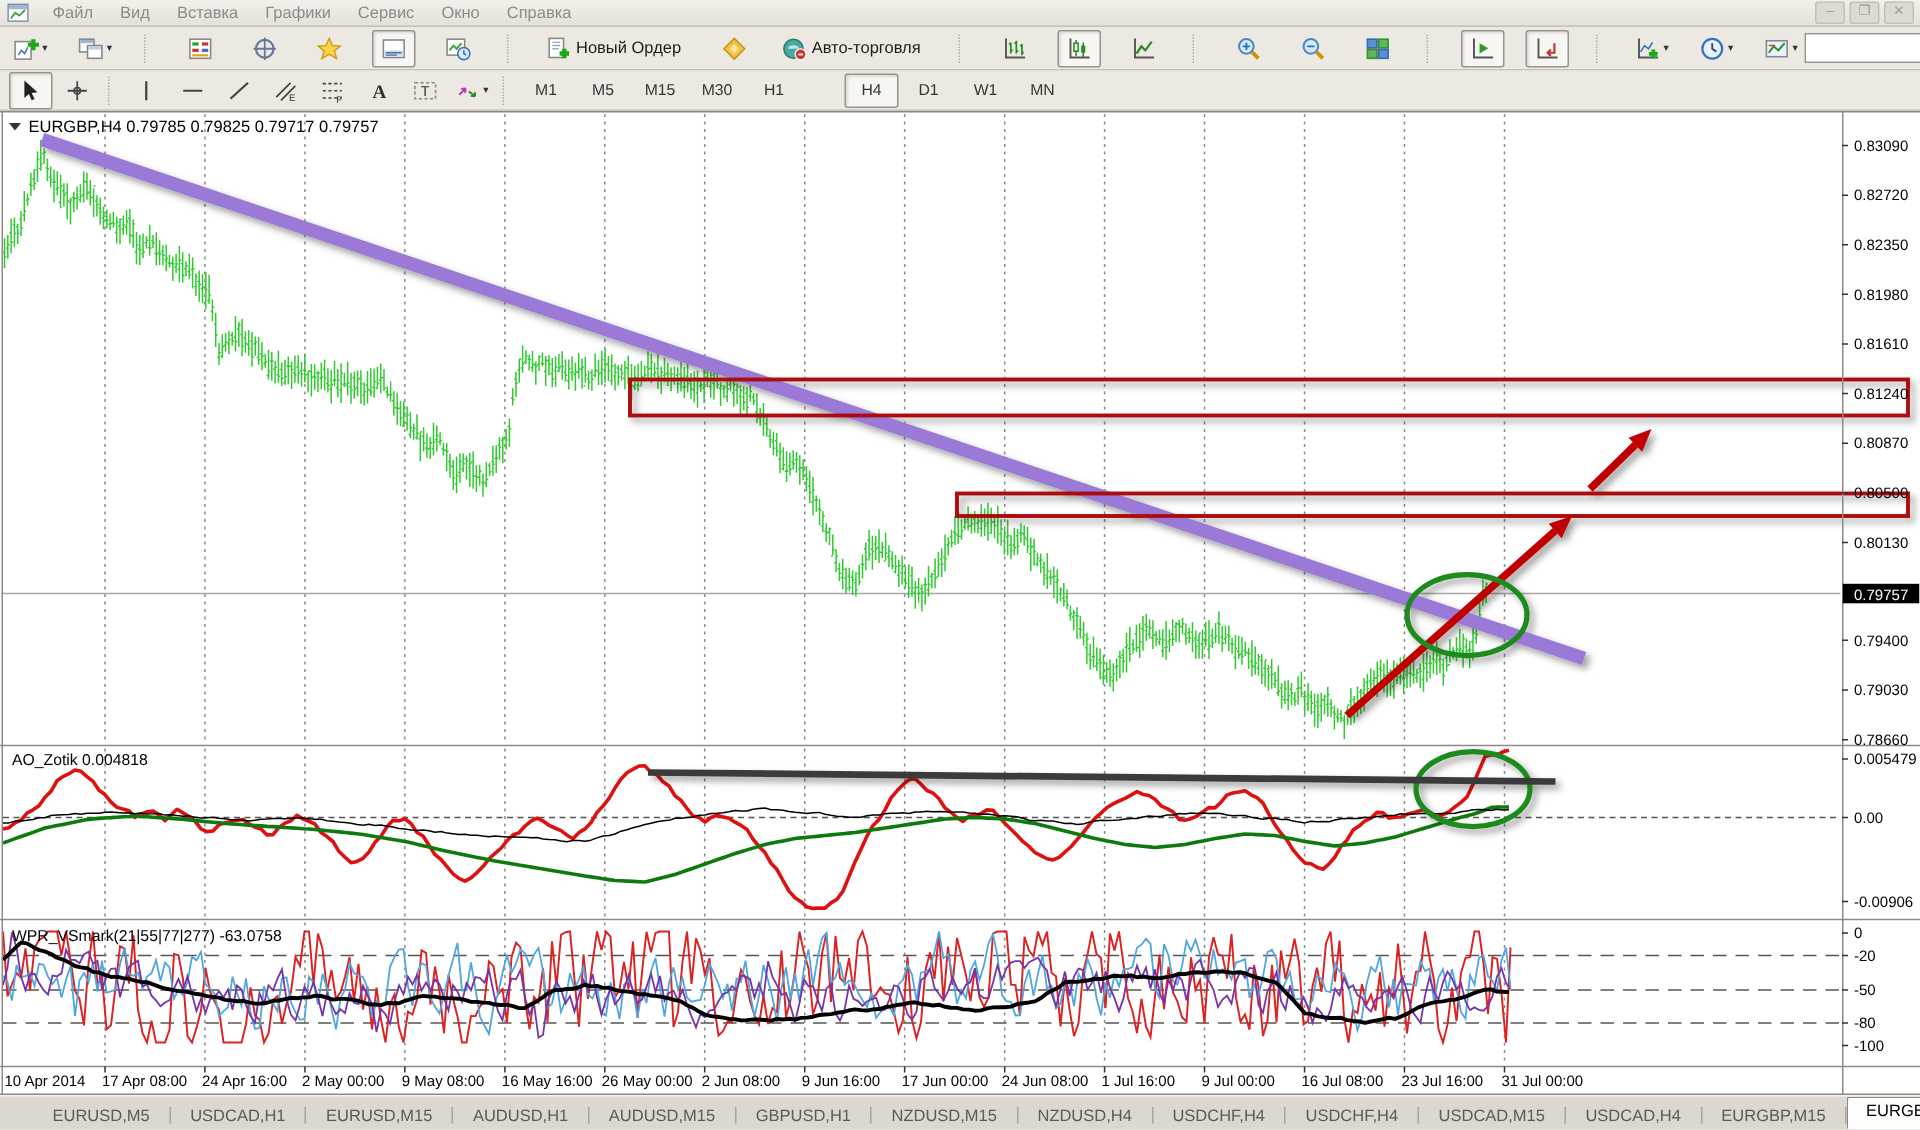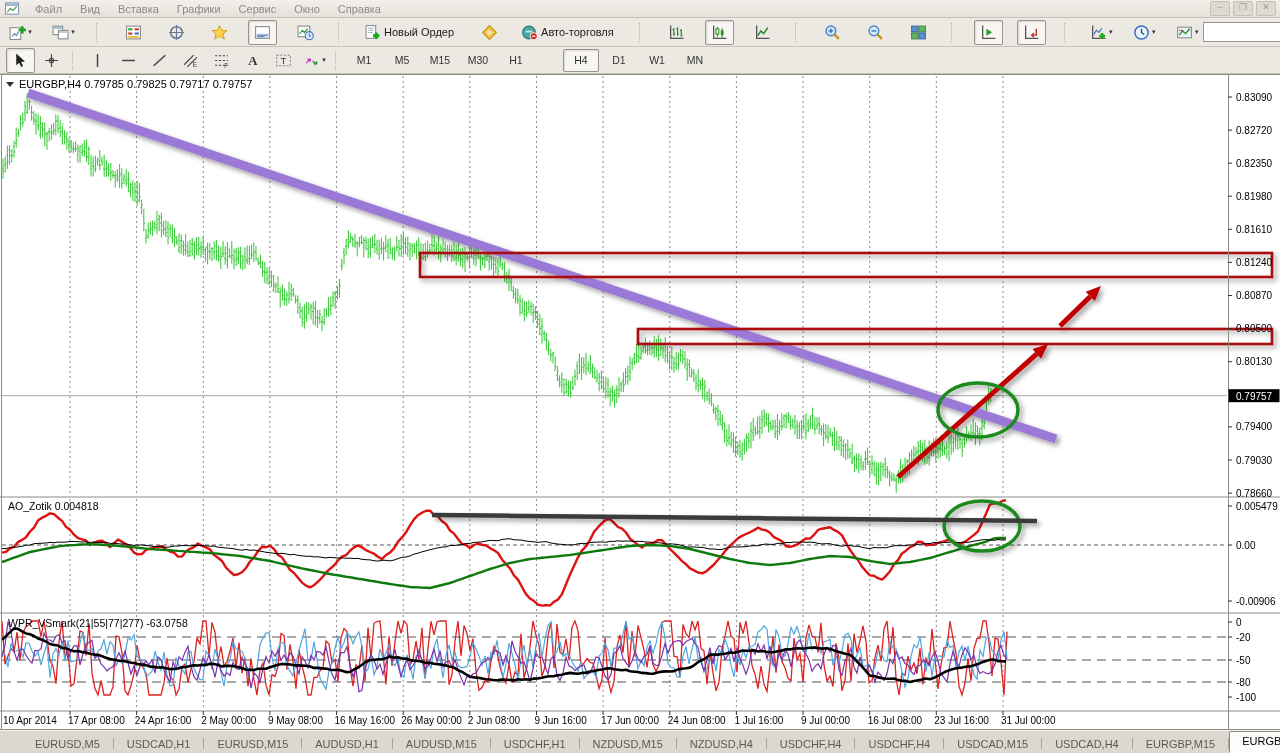--- a/index.html
+++ b/index.html
@@ -475,21 +475,21 @@
       <span class="tab">EURUSD,M5</span>
       <span class="tab-sep"></span>
       <span class="tab">USDCAD,H1</span>
       <span class="tab-sep"></span>
       <span class="tab">EURUSD,M15</span>
       <span class="tab-sep"></span>
       <span class="tab">AUDUSD,H1</span>
       <span class="tab-sep"></span>
       <span class="tab">AUDUSD,M15</span>
       <span class="tab-sep"></span>
-      <span class="tab">USDCHF,H1</span>
+      <span class="tab">GBPUSD,H1</span>
       <span class="tab-sep"></span>
       <span class="tab">NZDUSD,M15</span>
       <span class="tab-sep"></span>
       <span class="tab">NZDUSD,H4</span>
       <span class="tab-sep"></span>
       <span class="tab">USDCHF,H4</span>
       <span class="tab-sep"></span>
       <span class="tab">USDCHF,H4</span>
       <span class="tab-sep"></span>
       <span class="tab">USDCAD,M15</span>

